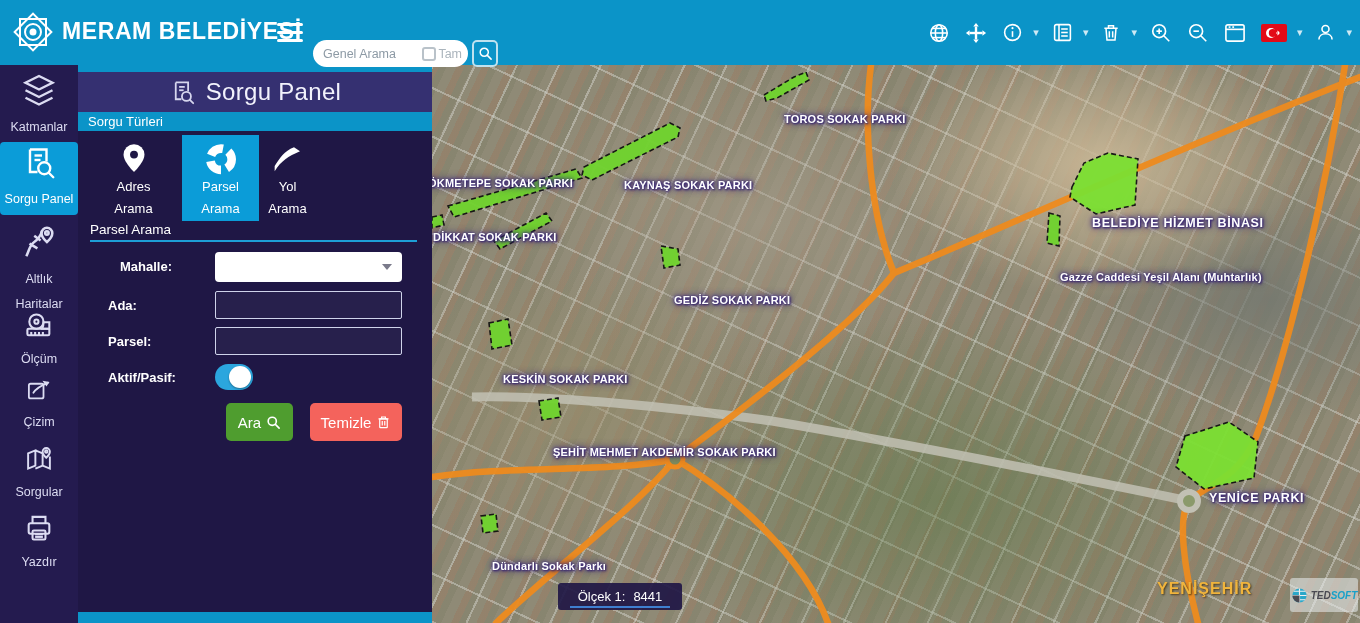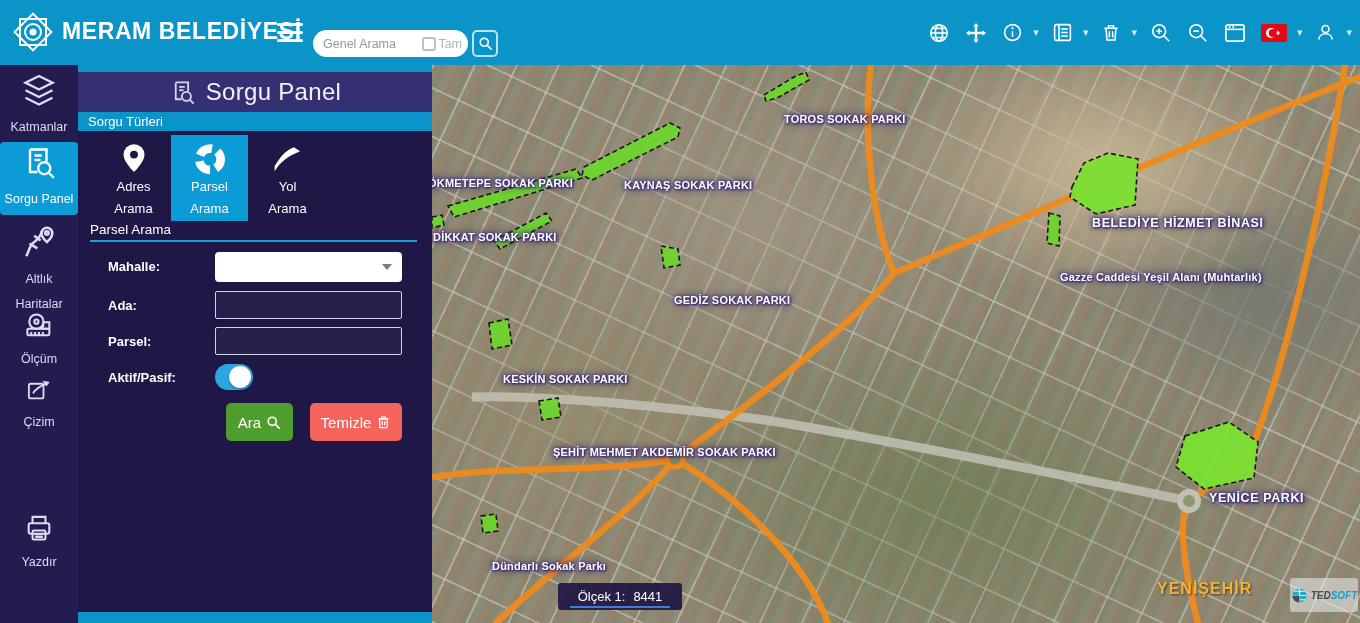--- a/index.html
+++ b/index.html
@@ -5,21 +5,21 @@
   * { margin:0; padding:0; box-sizing:border-box; }
   html,body { width:1360px; height:623px; overflow:hidden; font-family:"Liberation Sans", sans-serif; }
   body { position:relative; background:#0b94c8; }
 
   
   .header { position:absolute; left:0; top:0; width:1360px; height:65px; background:#0b94c8; z-index:30; }
   .logo { position:absolute; left:12px; top:11px; width:42px; height:42px; }
   .app-title { position:absolute; left:62px; top:18px; color:#fff; font-size:23px; font-weight:700; letter-spacing:.6px; }
   .hamburger { position:absolute; left:277px; top:23px; width:26px; height:20px; cursor:pointer; }
   .hamburger div { height:3px; background:#fff; border-radius:2px; margin-bottom:5px; }
-  .search-wrap { position:absolute; left:313px; top:30px; height:44px; display:flex; align-items:flex-start; }
+  .search-wrap { position:absolute; left:313px; top:23px; height:44px; display:flex; align-items:flex-end; }
   .search-box { width:155px; height:27px; background:#fff; border-radius:14px; display:flex; align-items:center; padding:0 6px 0 10px; }
   .search-box input { border:none; outline:none; flex:1; min-width:10px; font-size:12.5px; color:#333; background:transparent; }
   .search-box input::placeholder { color:#8d9aa5; }
   .tam-check { width:14px; height:14px; border:2px solid #b9c2c9; border-radius:3px; background:#fff; flex:0 0 auto; cursor:pointer; }
   .tam-label { color:#aab4bc; font-size:12.5px; margin-left:2px; }
   .search-btn { margin-left:4px; width:26px; height:27px; border:2px solid #bfe2ef; border-radius:5px; background:transparent; display:flex; align-items:center; justify-content:center; cursor:pointer; }
   .toolbar { position:absolute; right:8px; top:0; height:65px; display:flex; align-items:center; gap:11px; }
   .tool { display:flex; align-items:center; justify-content:center; cursor:pointer; padding:2px; }
   .caret { color:#cfe9f4; font-size:11px; cursor:pointer; margin-left:-3px; }
   .flag { width:26px; height:18px; background:#e30a17; border-radius:2px; position:relative; overflow:hidden; }
@@ -245,20 +245,28 @@
         <circle cx="10" cy="9" r="1.6"></circle>
       <path d="M15.5 9.5c0 3-1 5-1 5H20v-5z"></path>
         <rect x="3" y="14.5" width="17" height="5" rx="1"></rect>
       <line x1="6" y1="17" x2="6" y2="19.5"></line>
         <line x1="9" y1="17" x2="9" y2="19.5"></line>
         <line x1="12" y1="17" x2="12" y2="19.5"></line>
         <line x1="15" y1="17" x2="15" y2="19.5"></line>
     </svg>
     <div class="lbl">Ölçüm</div>
   </div>
+  <div class="side-item" style="top:380px;height:60px;">
+    <svg width="38" height="36" viewBox="0 0 24 24" fill="none" stroke="#dcdcf2" stroke-width="1.6">
+      <path d="M3 7l6-2.5V17L3 19.5zM9 4.5l6 2.5M15 7v10l-6 2.5M15 17l6 2.5V9.5"></path>
+      <path d="M18 2.5a3 3 0 0 1 3 3c0 2.2-3 5-3 5s-3-2.8-3-5a3 3 0 0 1 3-3z" fill="#241b4f"></path>
+      <circle cx="18" cy="5.4" r="1"></circle>
+    </svg>
+    <div class="lbl">Sorgular</div>
+  </div>
   <div class="side-item" style="top:448px;height:62px;">
     <svg width="36" height="34" viewBox="0 0 24 24" fill="none" stroke="#dcdcf2" stroke-width="1.6">
       <path d="M7 8V3h10v5"></path>
         <rect x="4" y="8" width="16" height="8" rx="1.5"></rect>
       <rect x="7" y="13.5" width="10" height="7" rx="1"></rect>
         <line x1="9" y1="16.5" x2="15" y2="16.5"></line>
         <line x1="9" y1="18.5" x2="15" y2="18.5"></line>
     </svg>
     <div class="lbl">Yazdır</div>
   </div>
@@ -279,40 +287,40 @@
 
   <div class="tabs">
     <div class="qtab" style="left:17px;">
       <svg width="30" height="34" viewBox="0 0 24 28">
         <path d="M12 1a9 9 0 0 1 9 9c0 6.5-9 15-9 15S3 16.5 3 10a9 9 0 0 1 9-9z" fill="#fff"></path>
         <circle cx="12" cy="10" r="3.4" fill="#1f1745"></circle>
       </svg>
       <div class="t1">Adres</div>
       <div class="t2">Arama</div>
     </div>
-    <div class="qtab active" style="left:93px;">
+    <div class="qtab active" style="left:104px;">
       <svg width="32" height="34" viewBox="0 0 24 24">
         <circle cx="12" cy="12" r="8" fill="none" stroke="#fff" stroke-width="6.5" stroke-dasharray="11 4.5" stroke-dashoffset="3"></circle>
       </svg>
       <div class="t1">Parsel</div>
       <div class="t2">Arama</div>
     </div>
     <div class="qtab" style="left:171px;">
       <svg width="32" height="34" viewBox="0 0 24 24">
         <path d="M2 21c5-8 10-11 19-15l-4.5-3C9 6 6 11 2 17z" fill="#fff"></path>
       </svg>
       <div class="t1">Yol</div>
       <div class="t2">Arama</div>
     </div>
   </div>
 
   <div class="section-title">Parsel Arama</div>
   <div class="section-rule"></div>
 
-  <div class="frow-label" style="top:187px;">Mahalle:</div>
+  <div class="frow-label" style="top:187px;margin-left:12px;">Mahalle:</div>
   <div class="select-box" style="top:180px;">
     <span class="sel-caret"></span>
   </div>
 
   <div class="frow-label" style="top:226px;">Ada:</div>
   <input class="text-input" style="top: 219px;" type="text">
 
   <div class="frow-label" style="top:262px;">Parsel:</div>
   <input class="text-input" style="top: 255px;" type="text">
 

